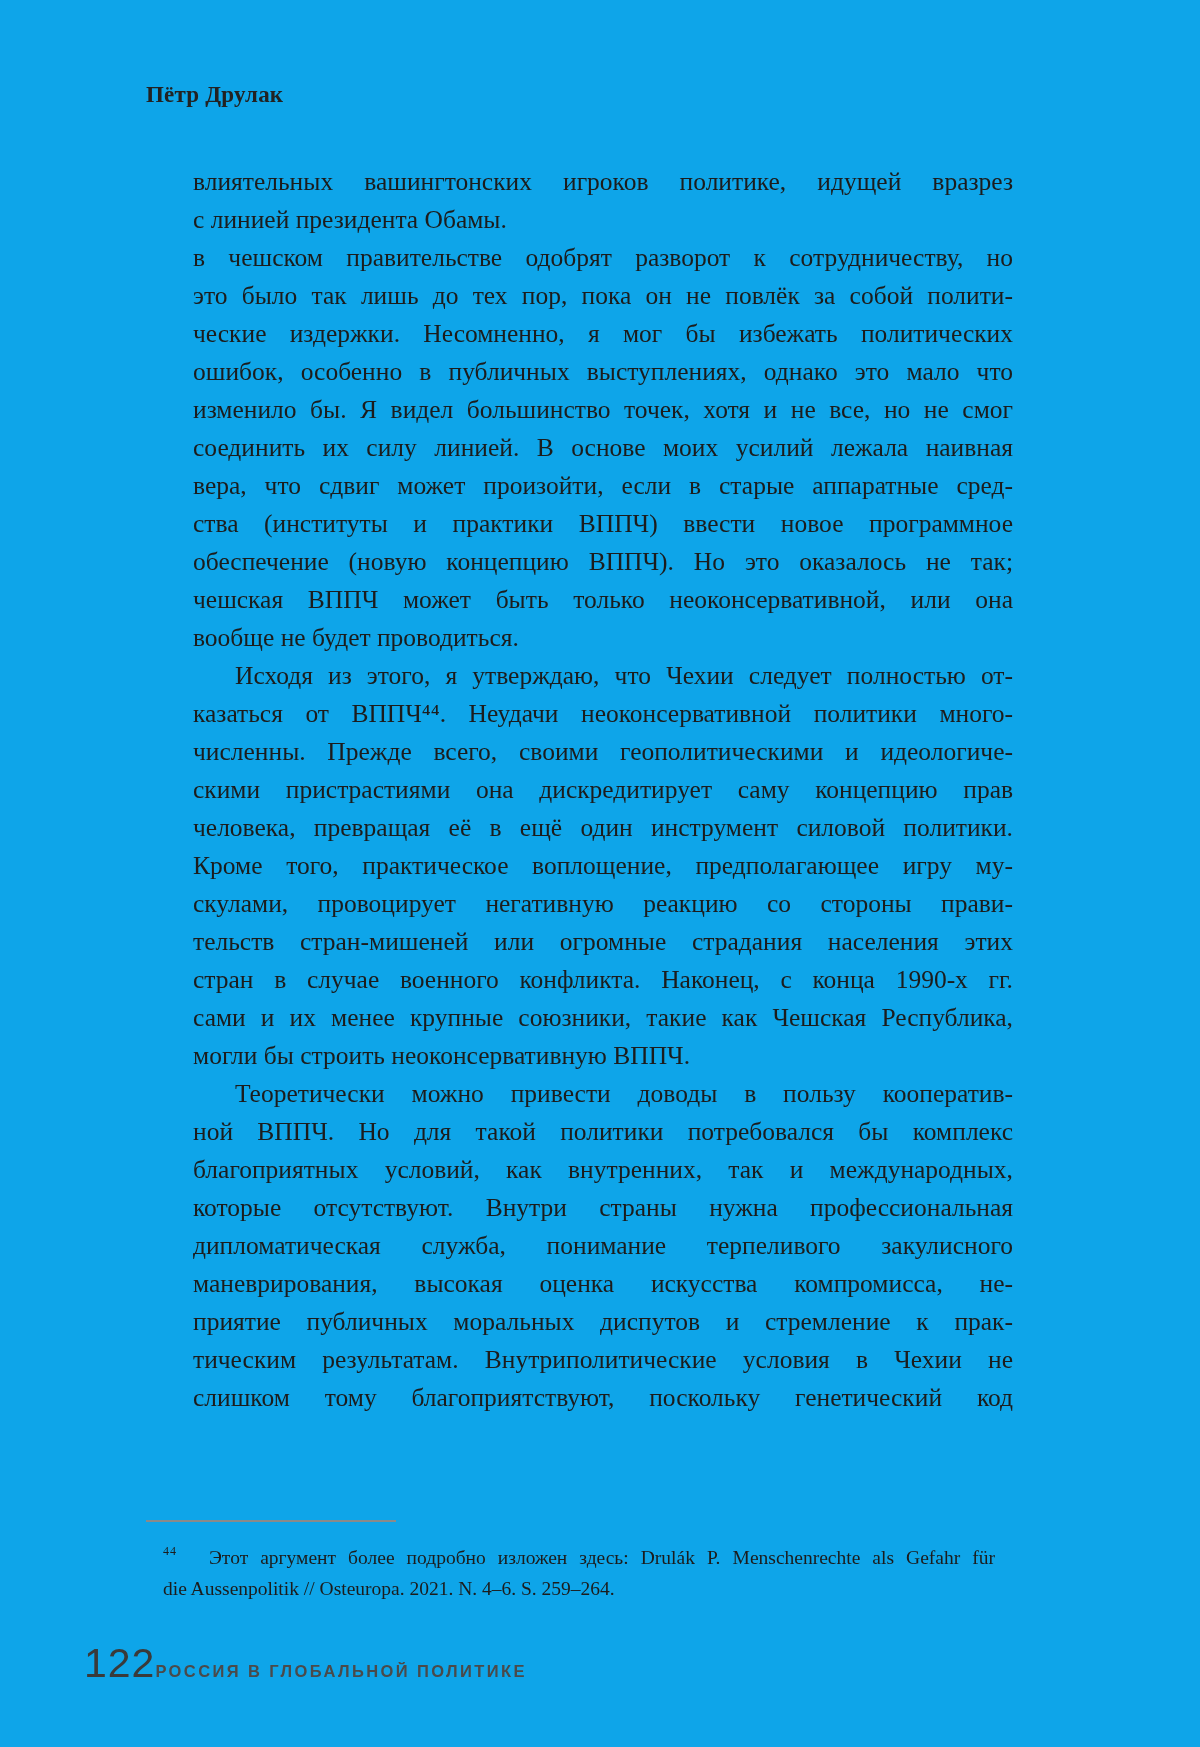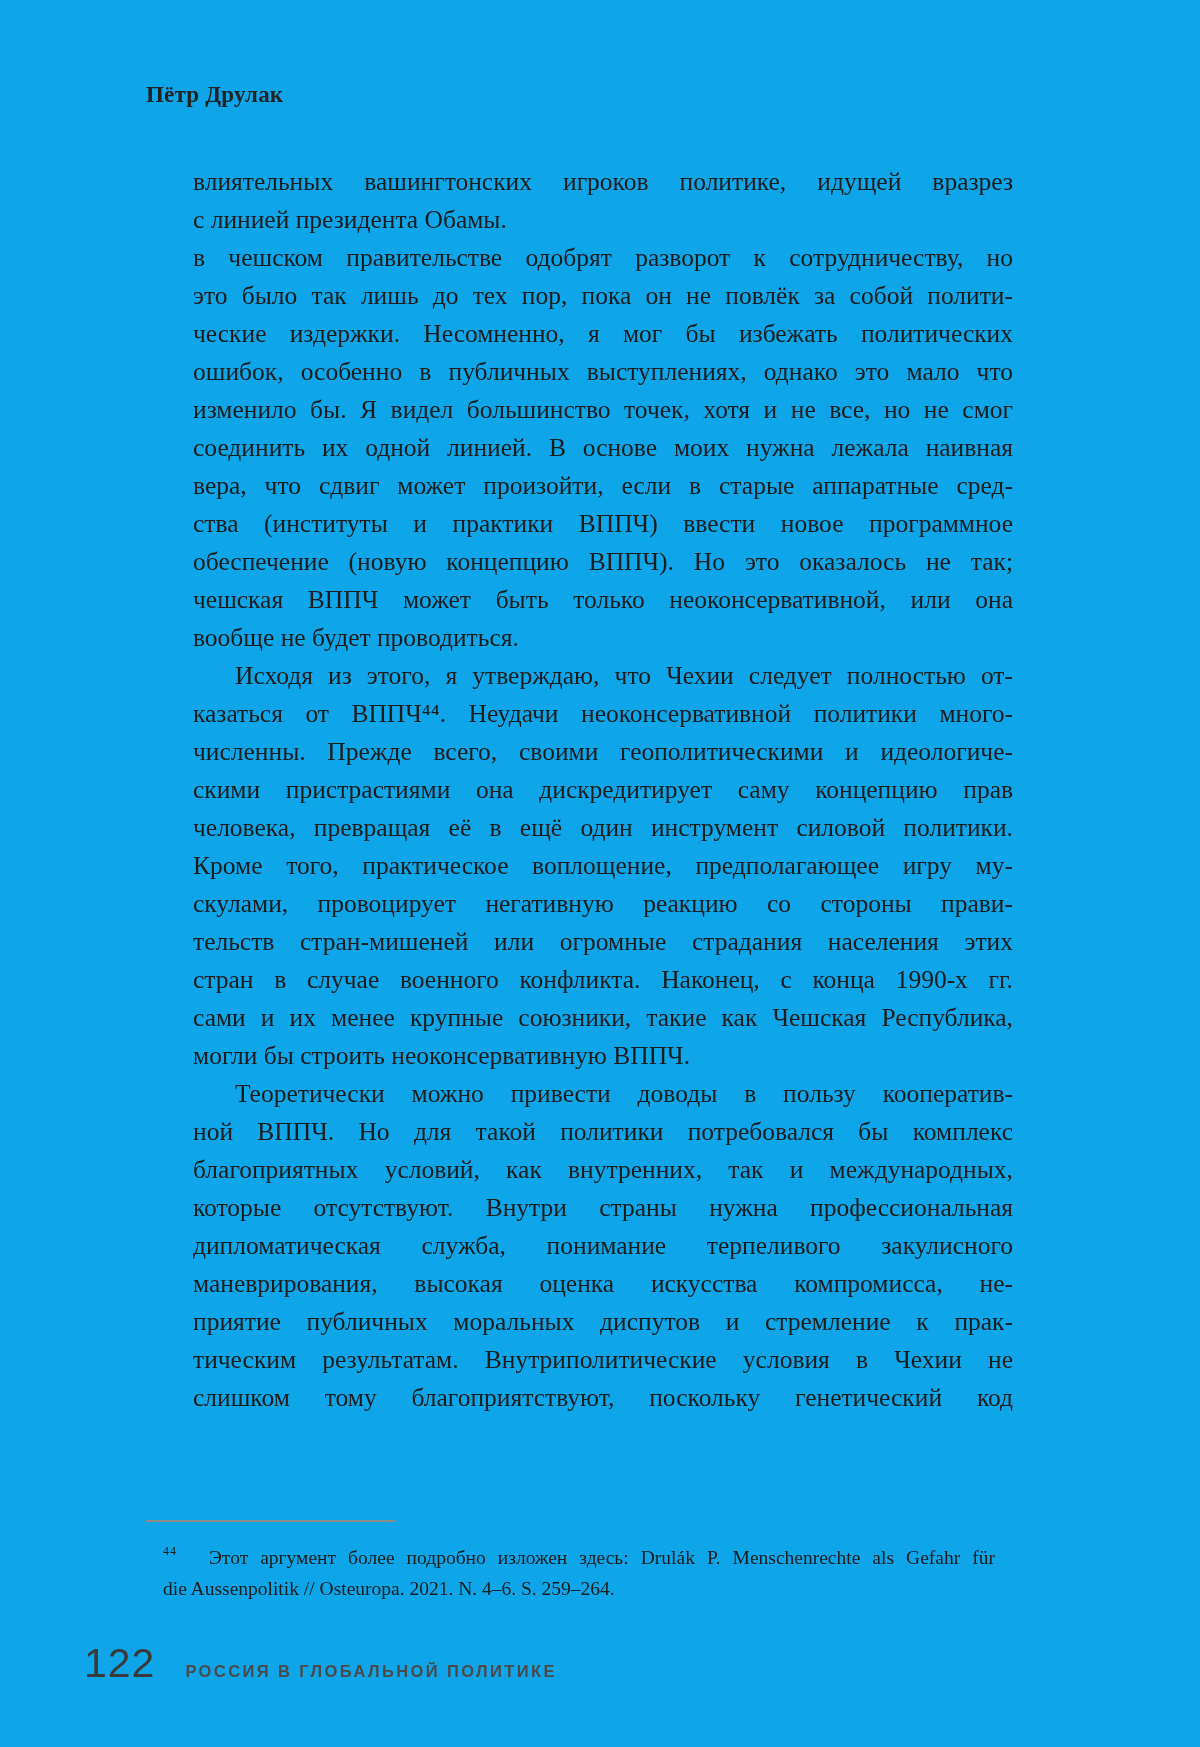--- a/index.html
+++ b/index.html
@@ -82,21 +82,20 @@
     align-items: baseline;
     font-family: "Liberation Sans", sans-serif;
   }
   .page-number {
     font-size: 41px;
     font-weight: 500;
     color: #3a3a3a;
     letter-spacing: 1px;
   }
   .journal-title {
-    margin-left: 30px;
     font-size: 16.5px;
     font-weight: 600;
     color: #4a4a4a;
     letter-spacing: 2.4px;
   }
 </style>
 </head>
 <body>
 
 <div class="page">
@@ -107,21 +106,21 @@
       <div class="para">
         <div class="line">влиятельных вашингтонских игроков политике, идущей вразрез</div>
         <div class="line line-last">с линией президента Обамы.</div>
       </div>
       <div class="para">
         <div class="line">в чешском правительстве одобрят разворот к сотрудничеству, но</div>
         <div class="line">это было так лишь до тех пор, пока он не повлёк за собой полити-</div>
         <div class="line">ческие издержки. Несомненно, я мог бы избежать политических</div>
         <div class="line">ошибок, особенно в публичных выступлениях, однако это мало что</div>
         <div class="line">изменило бы. Я видел большинство точек, хотя и не все, но не смог</div>
-        <div class="line">соединить их одной линией. В основе моих нужна лежала наивная</div>
+        <div class="line">соединить их силу линией. В основе моих усилий лежала наивная</div>
         <div class="line">вера, что сдвиг может произойти, если в старые аппаратные сред-</div>
         <div class="line">ства (институты и практики ВППЧ) ввести новое программное</div>
         <div class="line">обеспечение (новую концепцию ВППЧ). Но это оказалось не так;</div>
         <div class="line">чешская ВППЧ может быть только неоконсервативной, или она</div>
         <div class="line line-last">вообще не будет проводиться.</div>
       </div>
       <div class="para">
         <div class="line line-first">Исходя из этого, я утверждаю, что Чехии следует полностью от-</div>
         <div class="line">казаться от ВППЧ⁴⁴. Неудачи неоконсервативной политики много-</div>
         <div class="line">численны. Прежде всего, своими геополитическими и идеологиче-</div>

